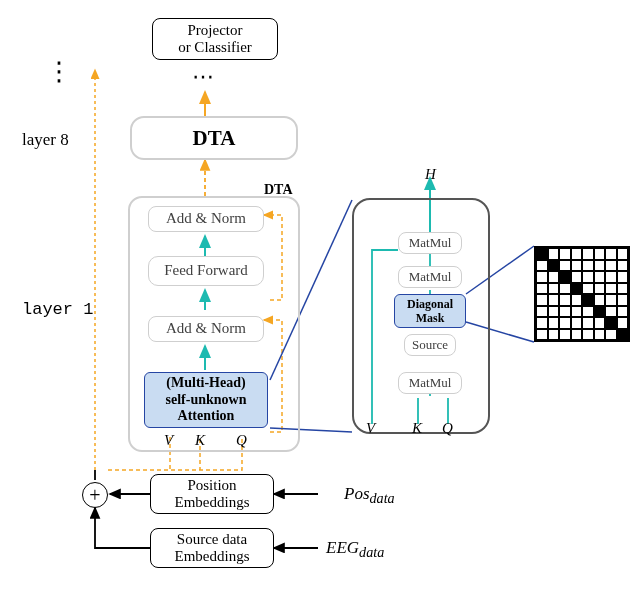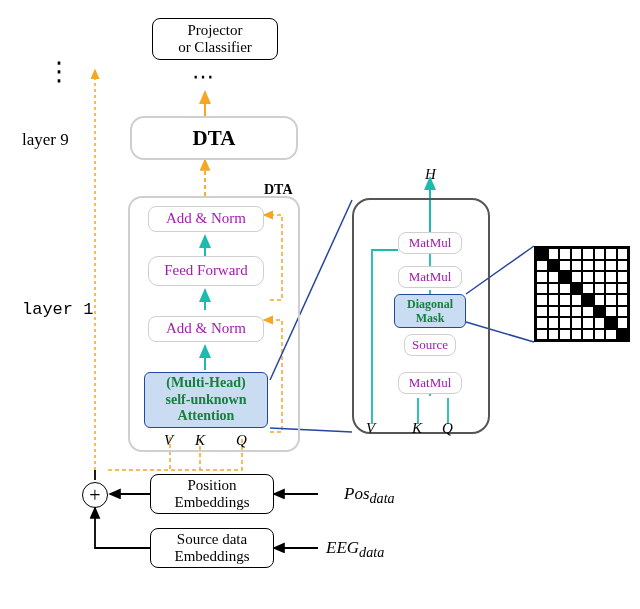--- a/index.html
+++ b/index.html
@@ -25,21 +25,21 @@
     display: flex;
     align-items: center;
     justify-content: center;
     text-align: center;
     font-size: 15px;
     line-height: 1.15;
     box-sizing: border-box;
   }
   .box.light {
     border-color: #cfcfcf;
-    color: #a21caf;
+    color: #404040;
   }
   .bigrect {
     position: absolute;
     border: 2px solid #cfcfcf;
     border-radius: 14px;
     box-sizing: border-box;
   }
   .darkrect {
     position: absolute;
     border: 2.5px solid #555;
@@ -58,21 +58,21 @@
     font-family: "Times New Roman", serif;
   }
   .italic-sub {
     font-style: italic;
   }
   .sua-box {
     position: absolute;
     border: 1.5px solid #2545a3;
     border-radius: 6px;
     background: #c9dcf2;
-    color: #15803d;
+    color: #000000;
     font-weight: bold;
     font-size: 14px;
     line-height: 1.2;
     display: flex;
     align-items: center;
     justify-content: center;
     text-align: center;
     box-sizing: border-box;
     padding: 2px 4px;
   }
@@ -188,21 +188,21 @@
   <line x1="318" y1="494" x2="274" y2="494" stroke="#000" stroke-width="1.8" marker-end="url(#arr-blk)"></line>
   <line x1="318" y1="548" x2="274" y2="548" stroke="#000" stroke-width="1.8" marker-end="url(#arr-blk)"></line>
   <line x1="150" y1="494" x2="110" y2="494" stroke="#000" stroke-width="1.8" marker-end="url(#arr-blk)"></line>
 
   <path d="M 150 548 L 95 548 L 95 508" stroke="#000" stroke-width="1.8" fill="none" marker-end="url(#arr-blk)"></path>
 
   <line x1="95" y1="480" x2="95" y2="470" stroke="#000" stroke-width="1.8"></line>
 </svg>
 
 <div class="ellipsis-v" style="left:46px; top:56px;">⋮</div>
-<div class="label" style="left:22px; top:130px;">layer 9</div>
+<div class="label" style="left:22px; top:130px;">layer 8</div>
 <div class="label" style="left:22px; top:300px;font-family:Liberation Mono, monospace;">layer 1</div>
 
 <div class="box" style="left:152px; top:18px; width:126px; height:42px;">
   <span style="white-space:pre-line">Projector
 or Classifier</span>
 </div>
 <div class="ellipsis-h" style="left:192px; top:64px;">⋯</div>
 
 <div class="bigrect" style="left:130px; top:116px; width:168px; height:44px; display:flex;align-items:center;justify-content:center;">
   <span style="font-size:21px;font-weight:bold;color:#000;">DTA</span>

